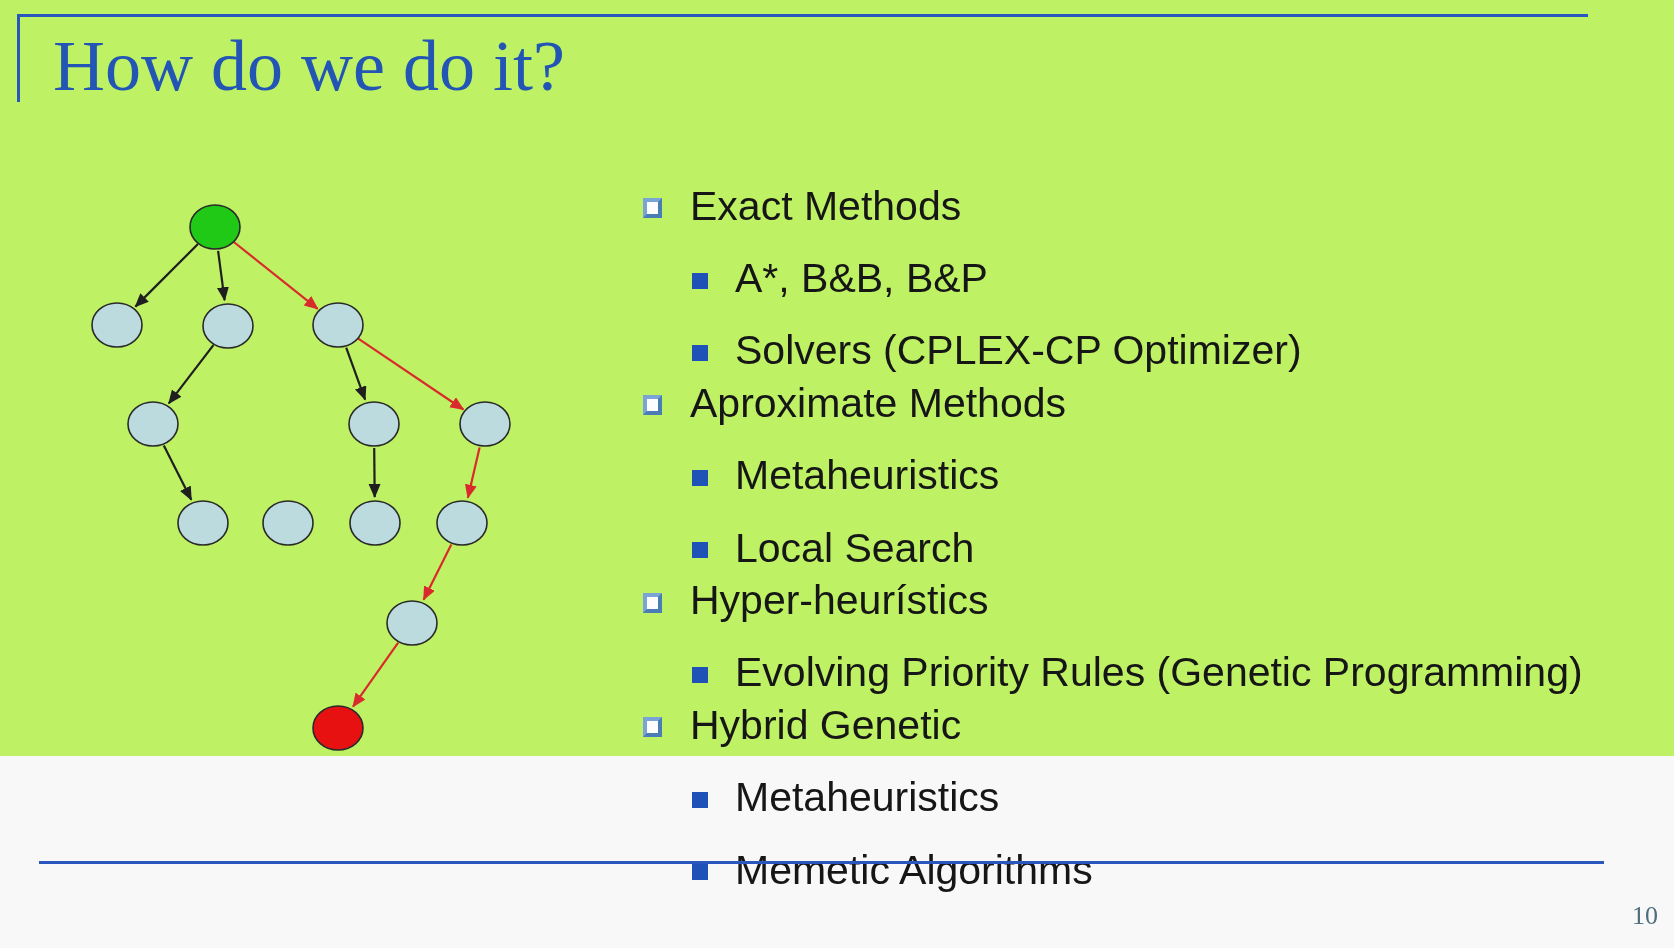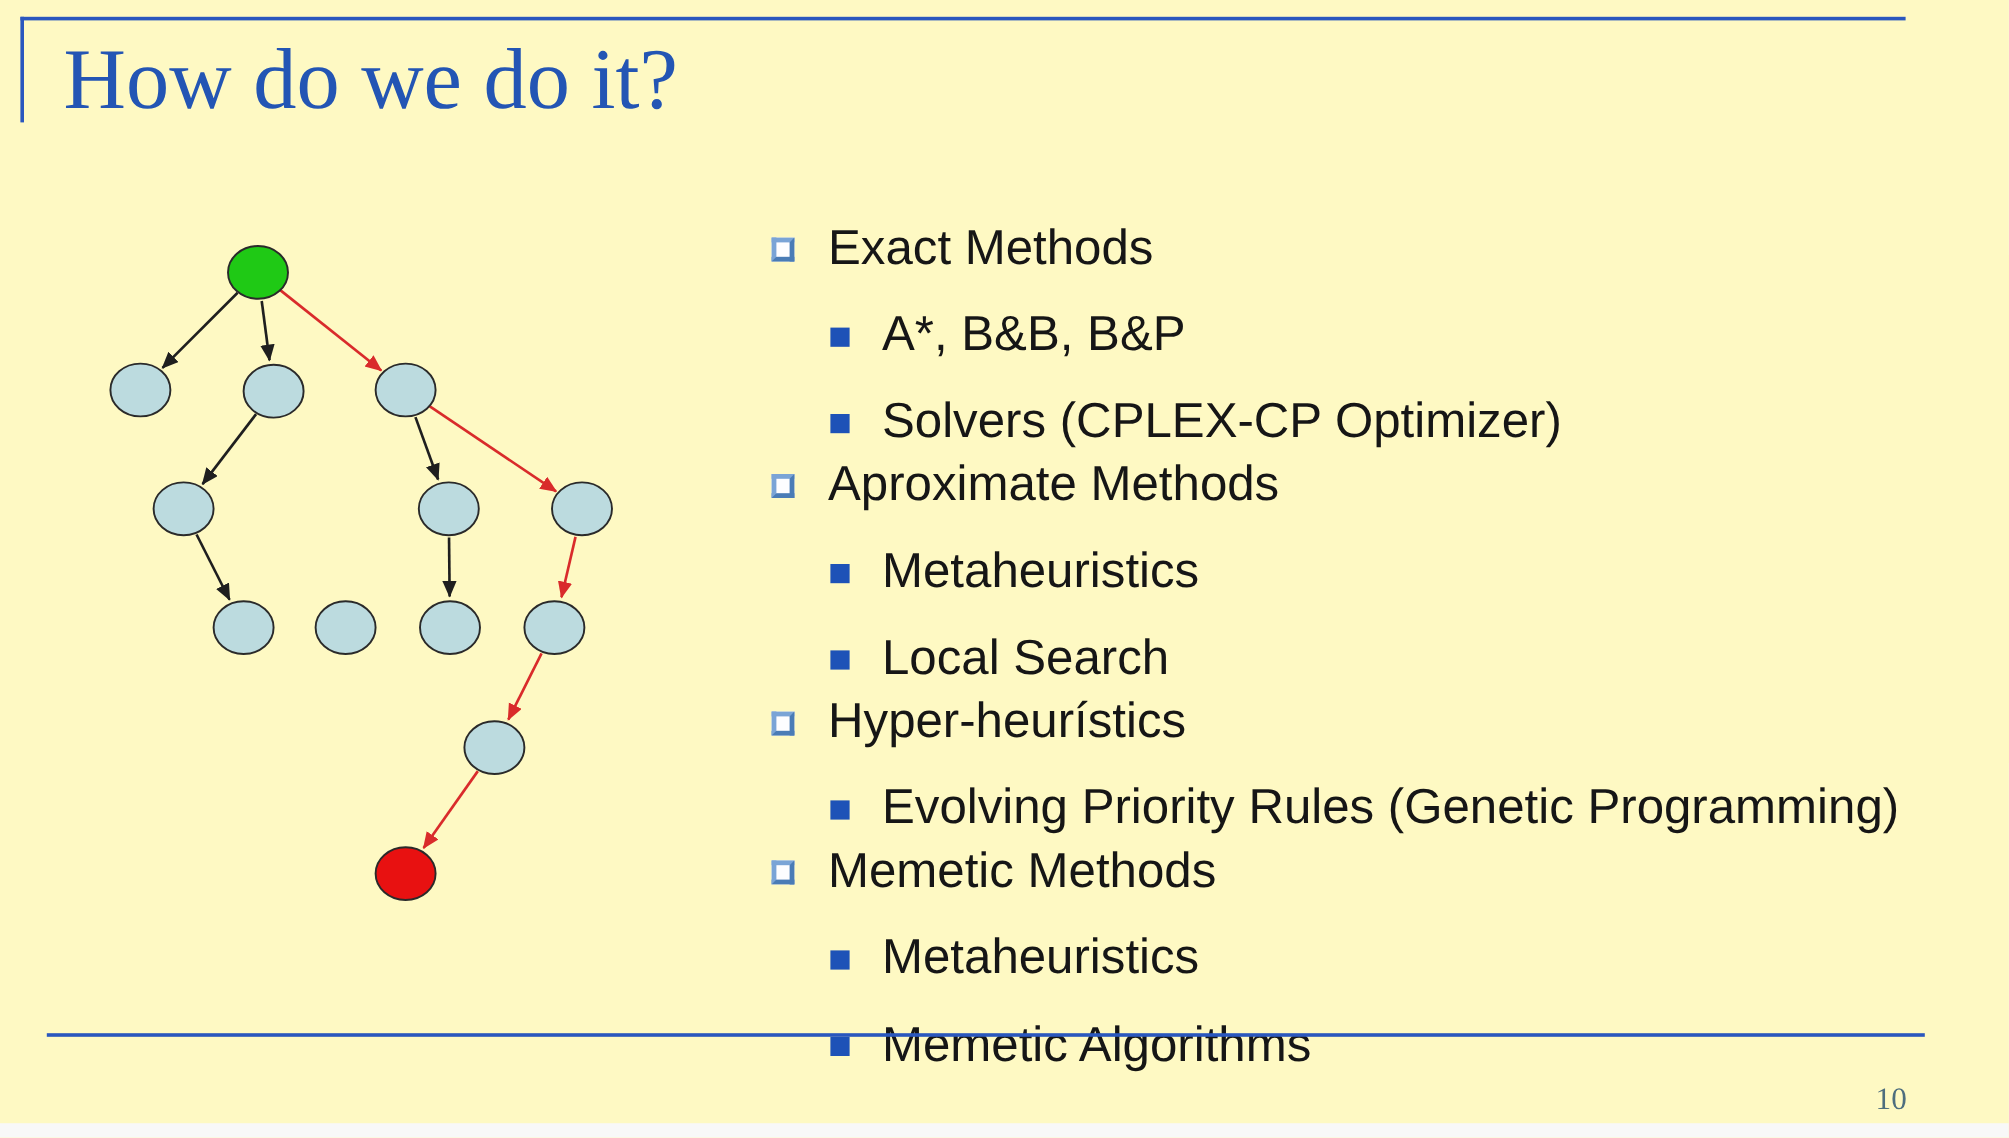--- a/index.html
+++ b/index.html
@@ -2,21 +2,21 @@
 <html><head>
 <meta charset="utf-8">
 <style>
   html,body{margin:0;padding:0;}
   body{
     width:1674px;height:948px;
     background:#f8f8f8;
     overflow:hidden;
     font-family:"Liberation Sans",sans-serif;
   }
-  .slide{position:relative;width:1674px;height:936px;background:#fef9c3;}
+  .slide{position:relative;width:1674px;height:756px;background:#bef264;}
 
   .top-rule{position:absolute;left:17px;top:14px;width:1571px;height:3px;background:#2a57be;}
   .left-rule{position:absolute;left:17px;top:14px;width:3px;height:88px;background:#2a57be;}
 
   .title{
     position:absolute;left:53px;top:30px;margin:0;
     font-family:"Liberation Serif",serif;
     font-weight:400;
     font-size:72px;line-height:1.0;
     color:#2355b4;
@@ -45,21 +45,21 @@
   }
   .b2{
     width:16px;height:16px;
     background:#1e52b7;
     margin-right:27px;margin-top:4px;
   }
   .lvl2{margin-left:49px;margin-top:20px;}
 
   .bottom-rule{position:absolute;left:39px;top:861px;width:1565px;height:3px;background:#2a57be;}
   .page-number{
-    position:absolute;left:1563px;top:901px;
+    position:absolute;left:1632px;top:901px;
     font-family:"Liberation Serif",serif;
     font-size:26px;color:#4e6e7e;text-align:right;
   }
 </style>
 </head>
 <body>
 
 <div class="slide">
 
   <div class="top-rule"></div>
@@ -134,21 +134,21 @@
       <li class="row">
         <span class="bullet b1"></span>
         <span class="label">Hyper-heurístics</span>
       </li>
       <li class="row lvl2">
         <span class="bullet b2"></span>
         <span class="label">Evolving Priority Rules (Genetic Programming)</span>
       </li>
       <li class="row">
         <span class="bullet b1"></span>
-        <span class="label">Memetic Methods</span>
+        <span class="label">Hybrid Genetic</span>
       </li>
       <li class="row lvl2">
         <span class="bullet b2"></span>
         <span class="label">Metaheuristics</span>
       </li>
       <li class="row lvl2">
         <span class="bullet b2"></span>
         <span class="label">Memetic Algorithms</span>
       </li>
     </ul>

